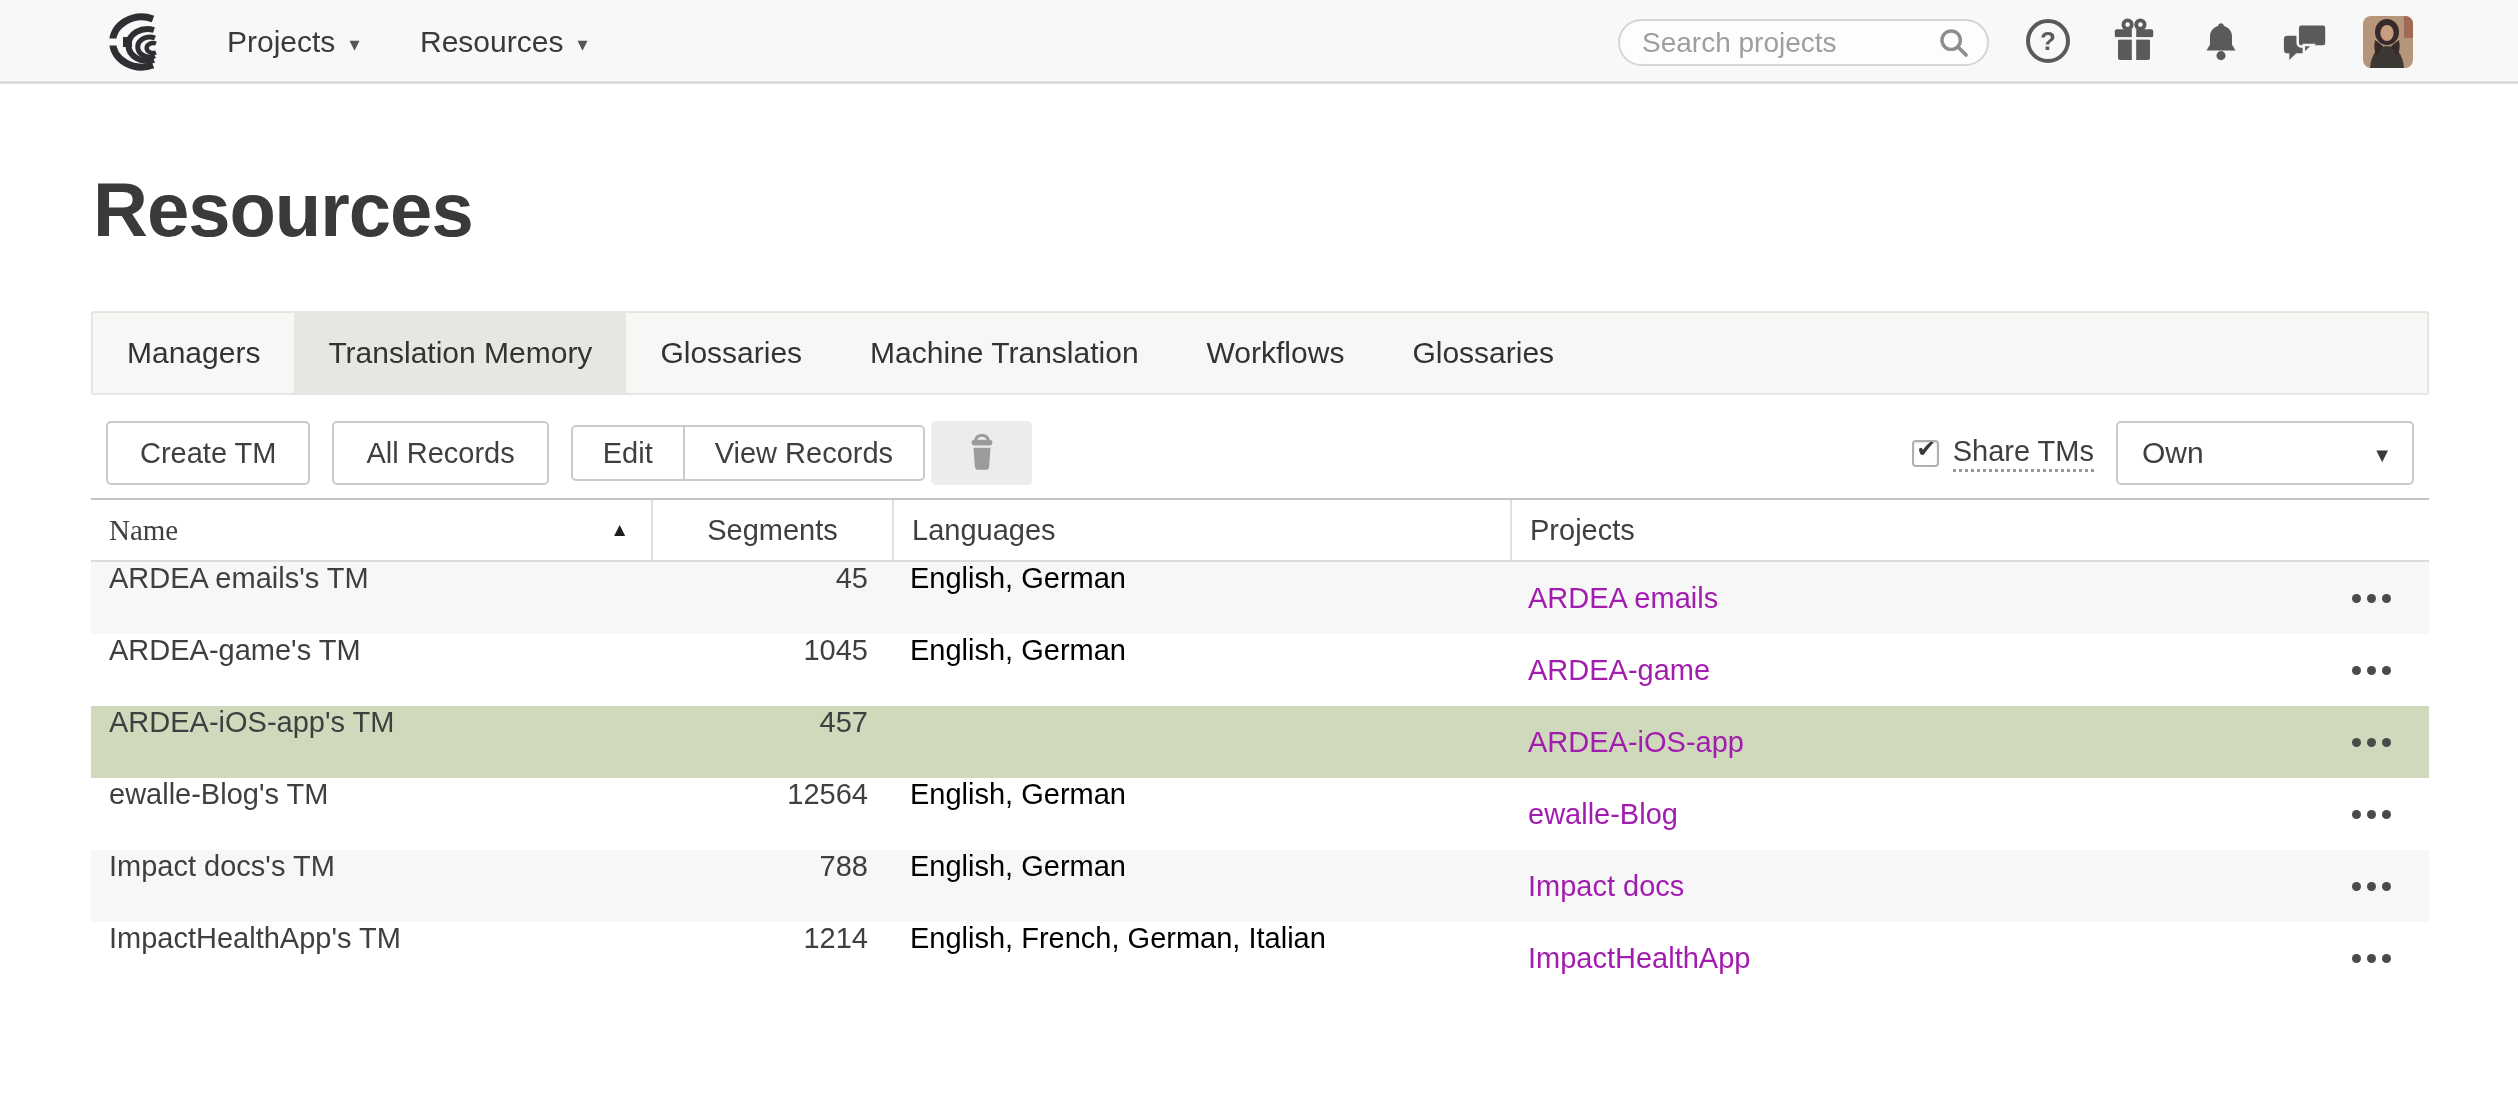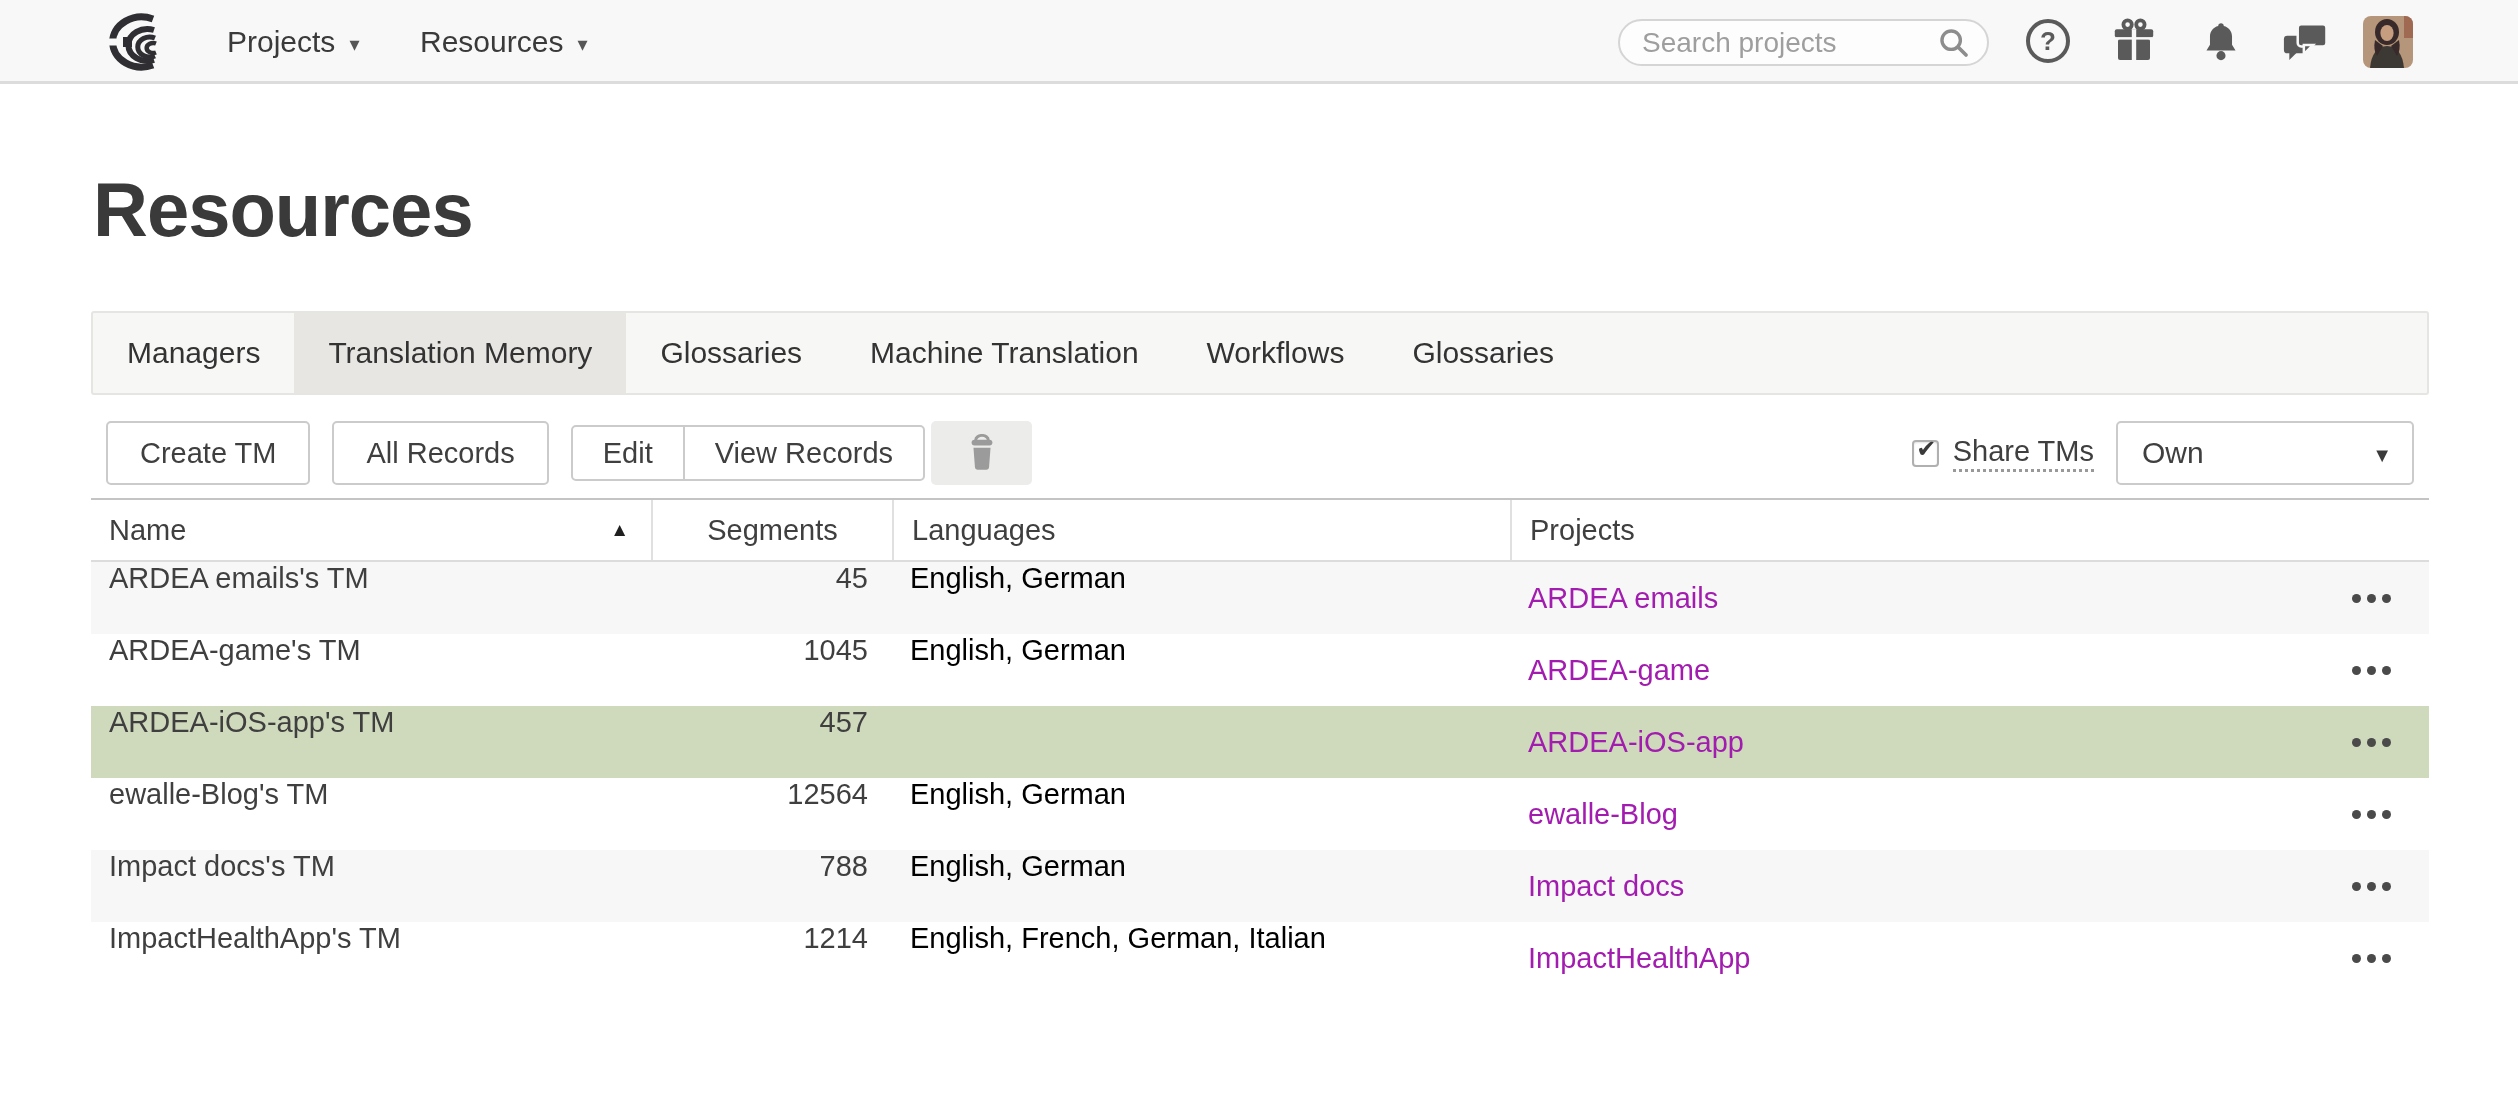--- a/index.html
+++ b/index.html
@@ -116,21 +116,21 @@
   .select-caret { position:absolute; right:20px; top:21px; font-size:20px; color:#3a3a3a; }
 
   
   .table { margin-top:13px; }
   .thead {
     display:flex; height:64px;
     border-top:2px solid #c4c4c4; border-bottom:2px solid #dcdcdc;
     font-size:29px; color:#3f3f3f;
   }
   .th { display:flex; align-items:center; height:100%; cursor:pointer; }
-  .th-name { width:560px; padding-left:18px; position:relative; }
+  .th-name { width:560px; padding-left:18px; position:relative;font-family:Liberation Serif, serif; }
   .sort-icon { position:absolute; right:22px; font-size:19px; color:#1f1f1f; }
   .th-segments { width:241px; justify-content:center; border-left:2px solid #e0e0e0; }
   .th-languages { width:618px; padding-left:18px; border-left:2px solid #e0e0e0; }
   .th-projects { flex:1; padding-left:18px; border-left:2px solid #e0e0e0; }
 
   .row { display:flex; height:72px; font-size:29px; cursor:pointer; }
   .row.alt { background:#f7f7f7; }
   .row.selected { background:#cfd9bc; }
   .cell-name { width:560px; padding-left:18px; color:#3f3f3f; white-space:nowrap; }
   .cell-segments { width:241px; text-align:right; padding-right:24px; color:#3f3f3f; }

